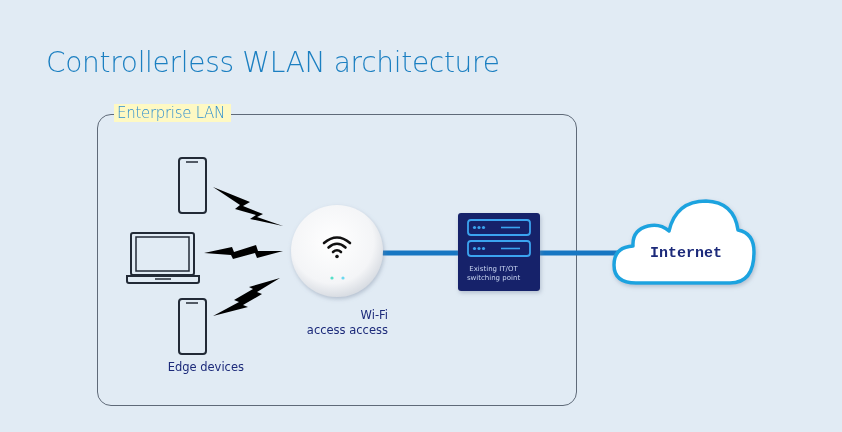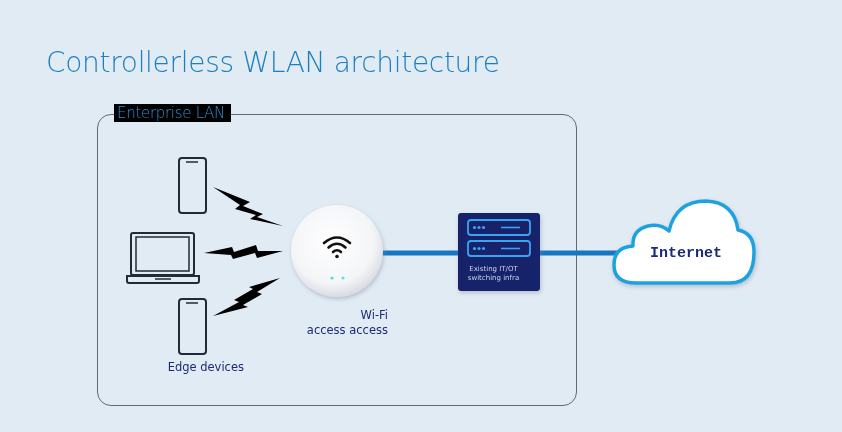--- a/index.html
+++ b/index.html
@@ -20,21 +20,21 @@
   }
   .lan-box {
     position: absolute; left: 97px; top: 114px;
     width: 480px; height: 292px;
     border: 1.5px solid #5f6a78;
     border-radius: 14px;
     box-sizing: border-box;
   }
   .lan-label {
     position: absolute; left: 114px; top: 104px;
-    background: #000000;
+    background: #fef9c3;
     padding: 0 6px 0 3px;
     font-size: 15px; color: #2e8fd0;
     font-family: "DejaVu Sans", sans-serif;
     font-weight: 300;
     letter-spacing: -0.3px;
   }
   svg.diagram { position: absolute; left: 0; top: 0; }
   .lbl {
     position: absolute; text-align: right;
     color: #1c2a7a; font-weight: normal;
@@ -142,16 +142,16 @@
 
 <div class="lbl edge-label">Edge devices</div>
 
 <div class="lbl ap-label">
   <div>Wi-Fi</div>
   <div>access access</div>
 </div>
 
 <div class="switch-label">
   <div>Existing IT/OT</div>
-  <div>switching infra</div>
+  <div>switching point</div>
 </div>
 
 <div class="internet-label">Internet</div>
 
 </body></html>

